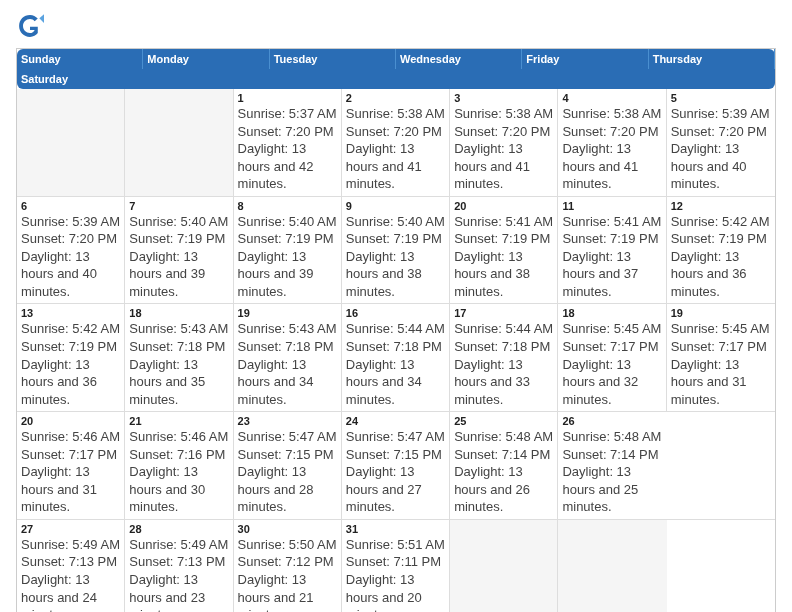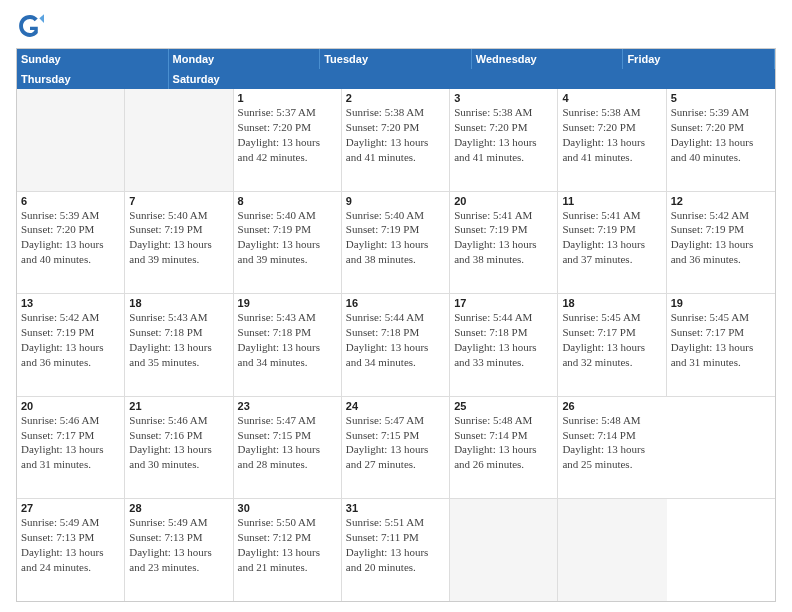--- a/index.html
+++ b/index.html
@@ -56,22 +56,23 @@
       color: #222;
     }
     .calendar {
       flex: 1;
       display: flex;
       flex-direction: column;
       border: 1px solid #ccc;
     }
     .cal-header-row {
       display: grid;
-      grid-template-columns: repeat(5, 1fr);
+      grid-template-columns: repeat(6, 1fr);
       background: #2a6db5;
+      border-radius: 6px;
     }
     .cal-header-cell {
       color: #fff;
       font-size: 11px;
       font-weight: bold;
       padding: 4px 4px;
       text-align: left;
       border-right: 1px solid #4a8fd0;
     }
     .cal-header-cell:last-child { border-right: none; }
@@ -99,24 +100,23 @@
     .cal-cell:last-child { border-right: none; }
     .cal-cell.empty { background: #f5f5f5; }
     .day-num {
       font-size: 11px;
       font-weight: bold;
       color: #222;
       display: block;
       margin-bottom: 1px;
     }
     .day-info {
-      font-size: 11px;
+      font-size: 13px;
       color: #444;
       line-height: 1.35;
-      font-family: Liberation Serif, serif;
     }
   </style>
 </head>
 <body>
 
 <div class="page">
   <div class="header">
     <div class="logo">
       <svg class="logo-icon" viewBox="0 0 36 36">
         <rect width="36" height="36" fill="white"></rect>

